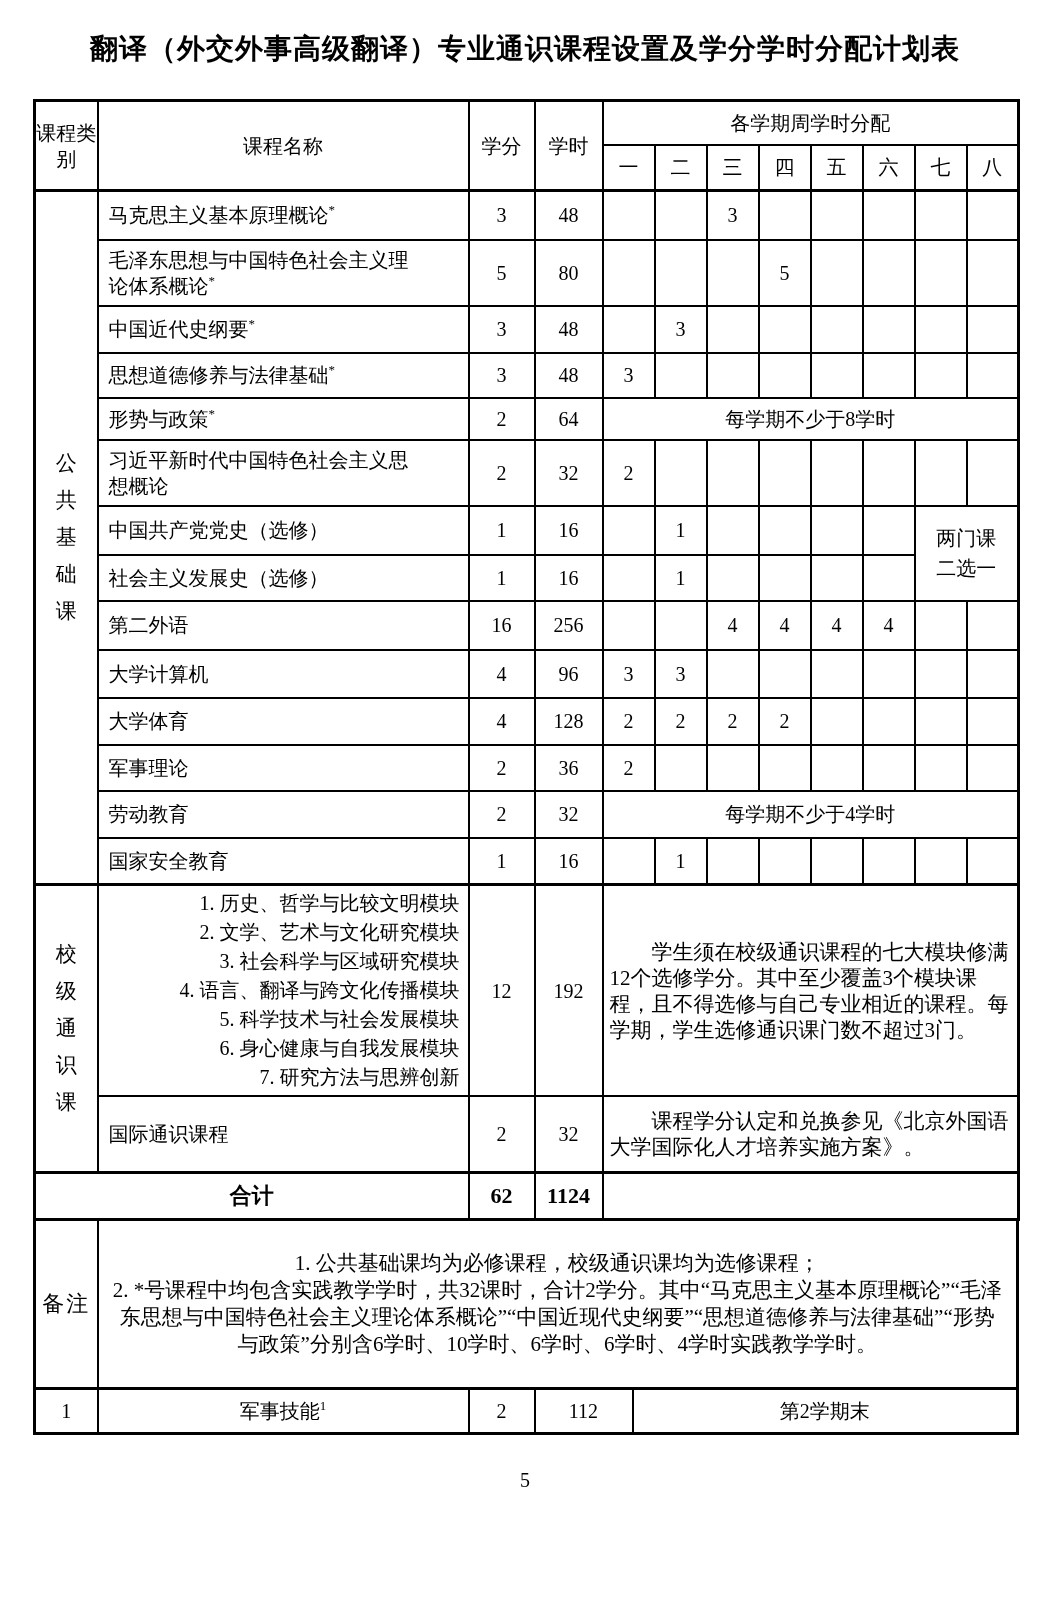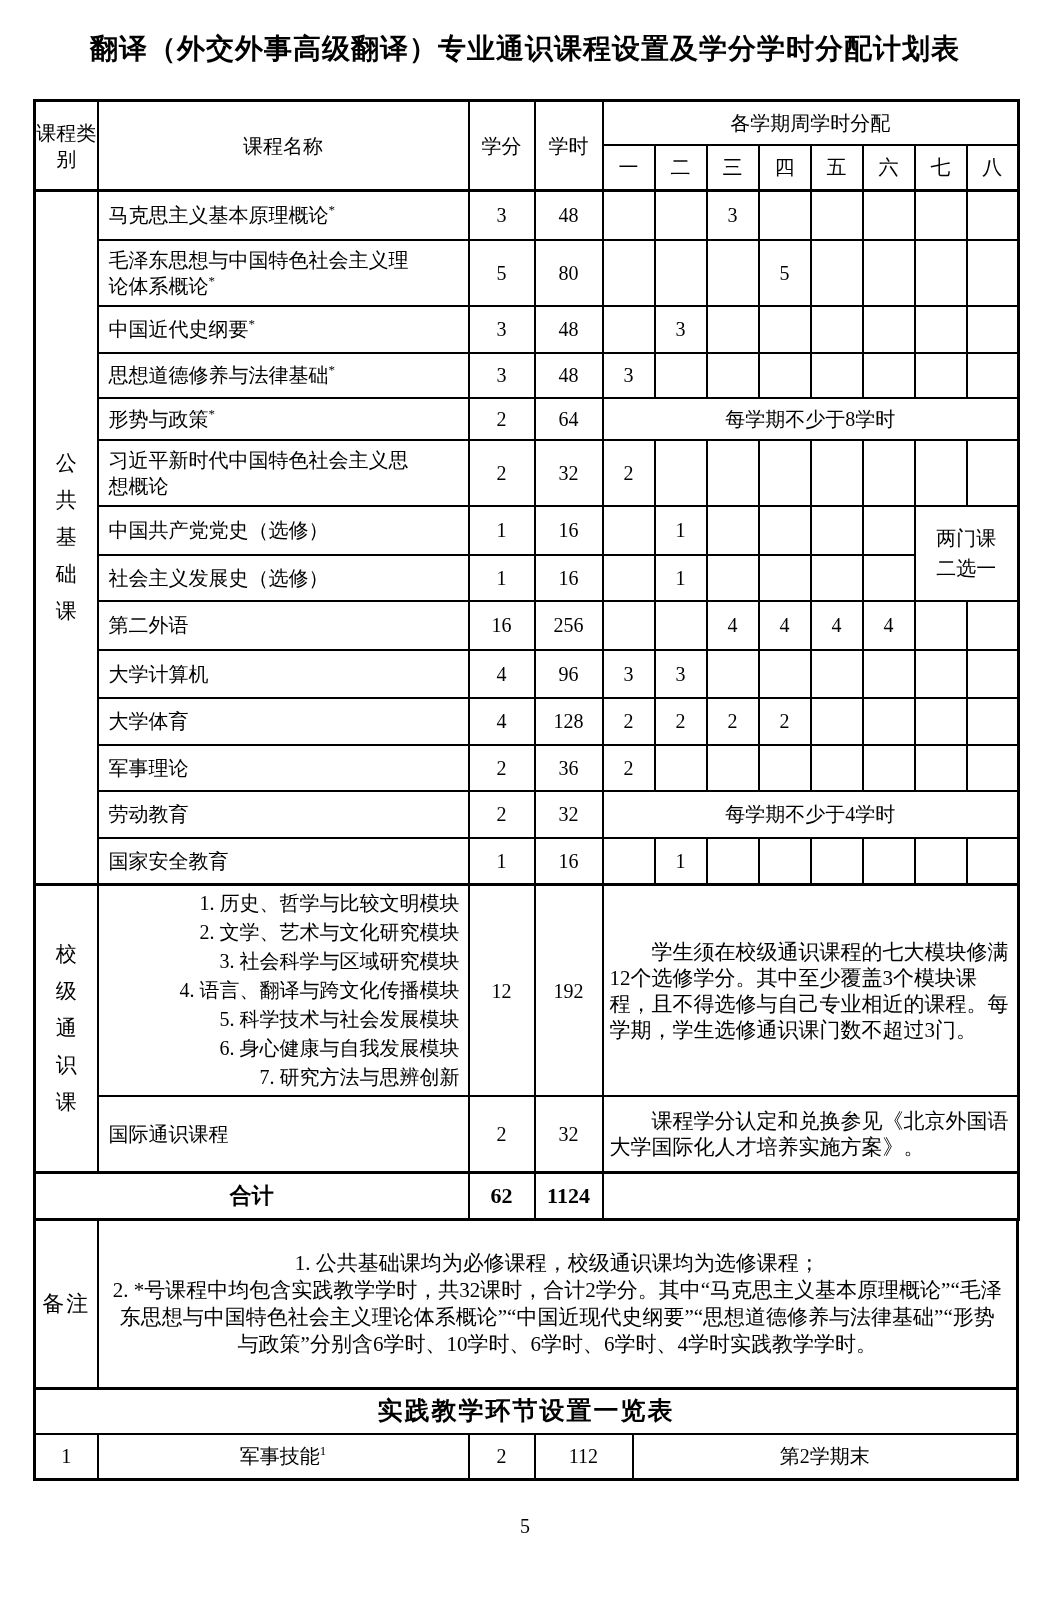--- a/index.html
+++ b/index.html
@@ -291,23 +291,20 @@
 
 <table class="t2">
 <colgroup>
       <col style="width:63px">
       <col style="width:371px">
       <col style="width:66px">
       <col style="width:98px">
       <col style="width:385px">
     </colgroup>
 <tbody>
-      <tr style="height:46px">
-  <td colspan="5" class="t2-title">实践教学环节设置一览表</td>
-</tr>
 <tr style="height:45px">
   <td>1</td>
   <td><span>军事技能</span><sup>1</sup></td>
   <td>2</td>
   <td>112</td>
   <td>第2学期末</td>
 </tr>
 </tbody>
   </table>
 

